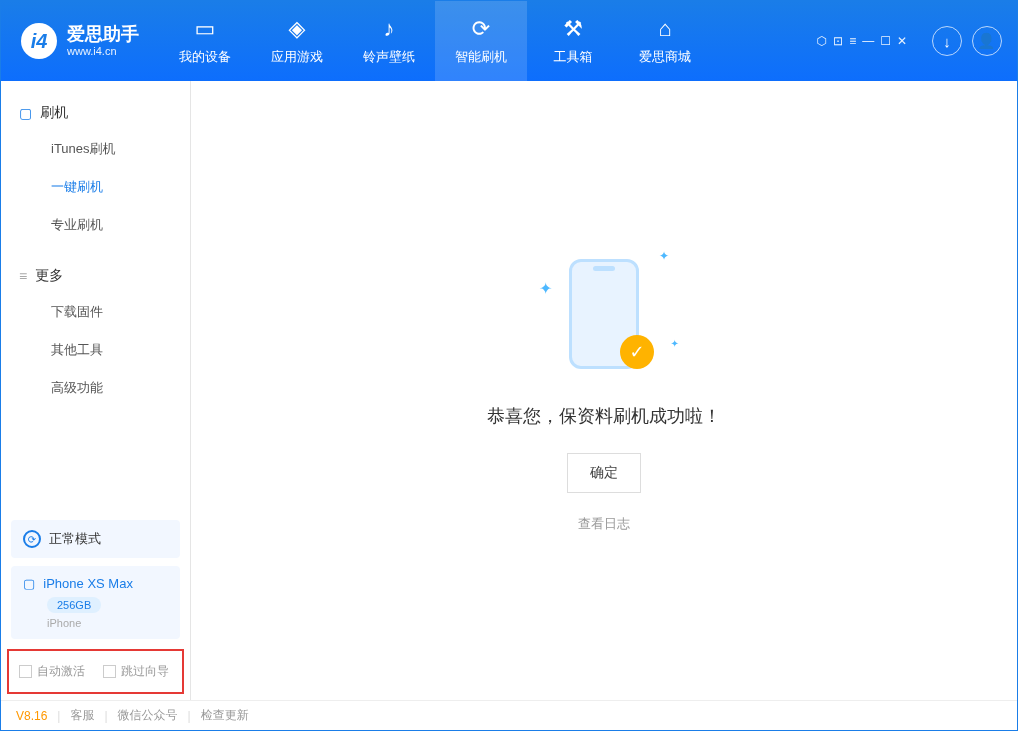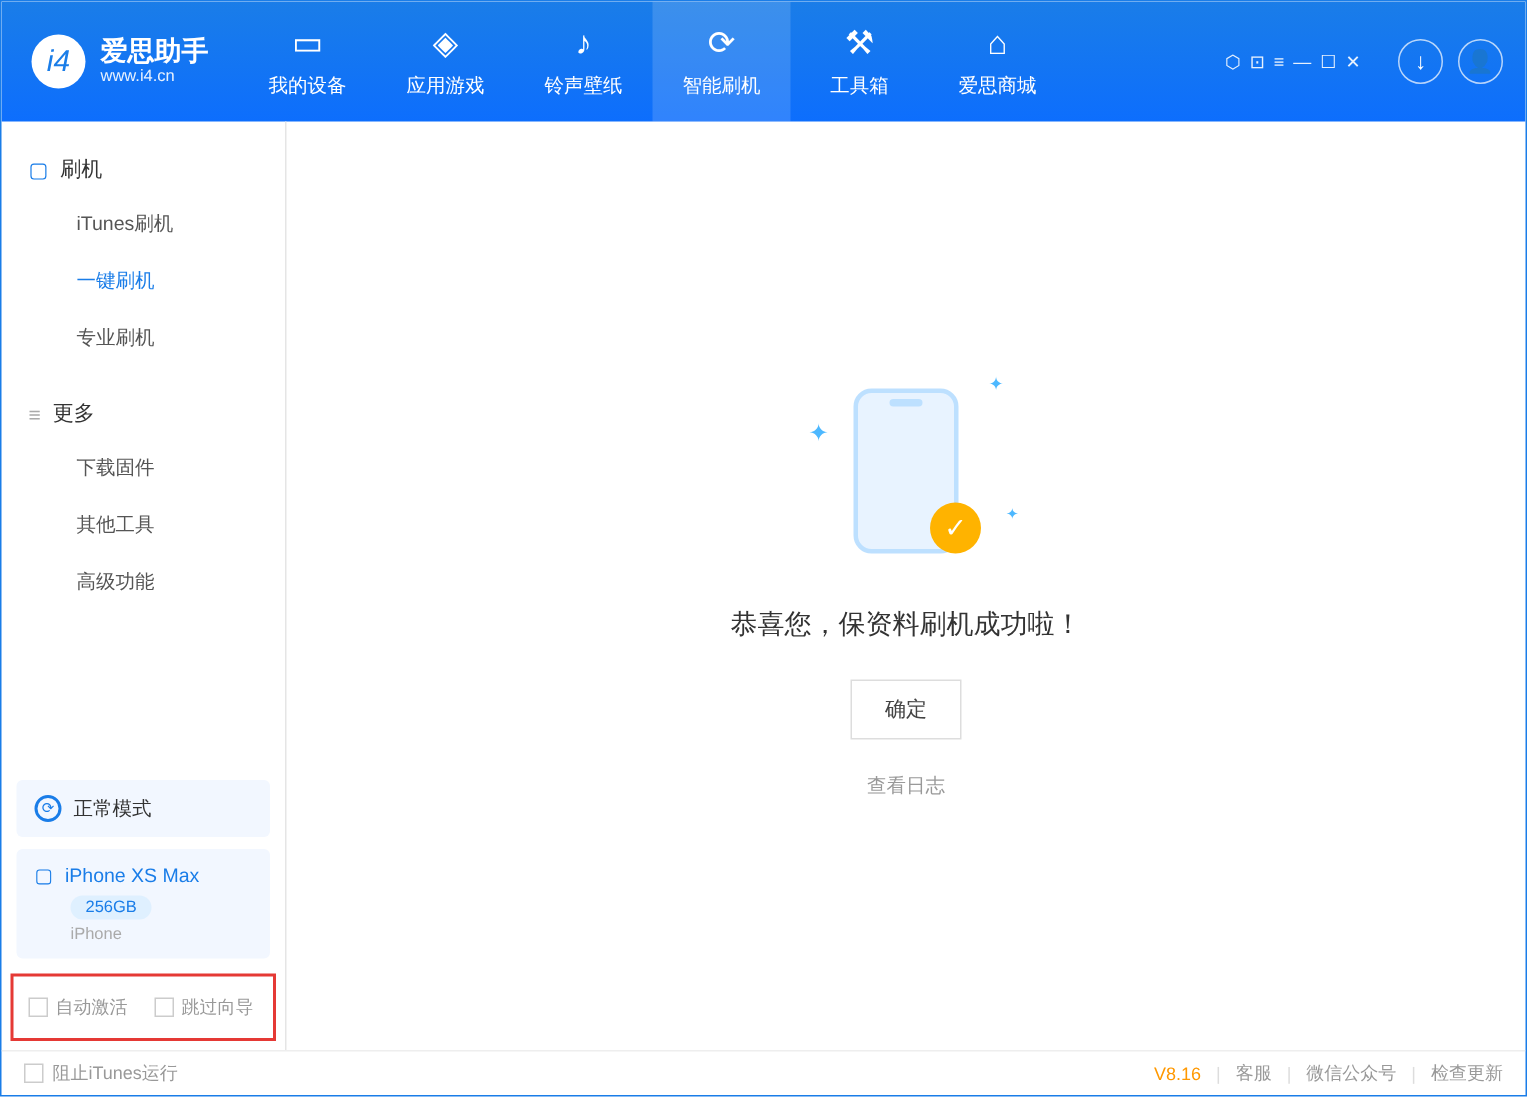--- a/index.html
+++ b/index.html
@@ -1,20 +1,20 @@
 <!DOCTYPE html>
 <html><head>
 <meta charset="utf-8">
 <style>
 * { margin: 0; padding: 0; box-sizing: border-box; font-family: "Microsoft YaHei", sans-serif; }
 body { background: #fff; width: 1018px; height: 731px; overflow: hidden; border: 1px solid #1a7de8; }
 
 .header { background: linear-gradient(180deg, #1a7de8 0%, #0d6efd 100%); height: 80px; display: flex; align-items: center; color: #fff; }
 .logo { display: flex; align-items: center; padding: 0 20px; }
-.logo-icon { width: 36px; height: 36px; background: #fff; border-radius: 50%; display: flex; align-items: center; justify-content: center; color: #1a7de8; font-weight: normal; font-size: 20px; margin-right: 10px; font-style: italic; }
+.logo-icon { width: 36px; height: 36px; background: #fff; border-radius: 50%; display: flex; align-items: center; justify-content: center; color: #1a7de8; font-weight: bold; font-size: 20px; margin-right: 10px; font-style: italic; }
 .logo-text { line-height: 1.2; }
 .logo-title { font-size: 18px; font-weight: bold; }
 .logo-sub { font-size: 11px; opacity: 0.9; }
 
 .nav-tabs { display: flex; flex: 1; height: 100%; }
 .nav-tab { width: 92px; display: flex; flex-direction: column; align-items: center; justify-content: center; cursor: pointer; font-size: 13px; gap: 6px; }
 .nav-tab.active { background: rgba(255,255,255,0.15); }
 .nav-tab-icon { font-size: 22px; }
 
 .title-buttons { display: flex; gap: 10px; padding-right: 15px; align-items: center; }
@@ -167,24 +167,20 @@
         </div>
       <div class="check-badge">✓</div>
     </div>
     <div class="success-text">恭喜您，保资料刷机成功啦！</div>
     <button class="ok-btn">确定</button>
     <div class="log-link">查看日志</div>
   </div>
 </div>
 
 <div class="statusbar">
-  <div class="left">
-    <span class="chk-box"></span>
-    <span>阻止iTunes运行</span>
-  </div>
   <div class="right">
     <span class="version">V8.16</span>
     <span class="sep">|</span>
     <span class="sb-link">客服</span>
     <span class="sep">|</span>
     <span class="sb-link">微信公众号</span>
     <span class="sep">|</span>
     <span class="sb-link">检查更新</span>
   </div>
 </div>

